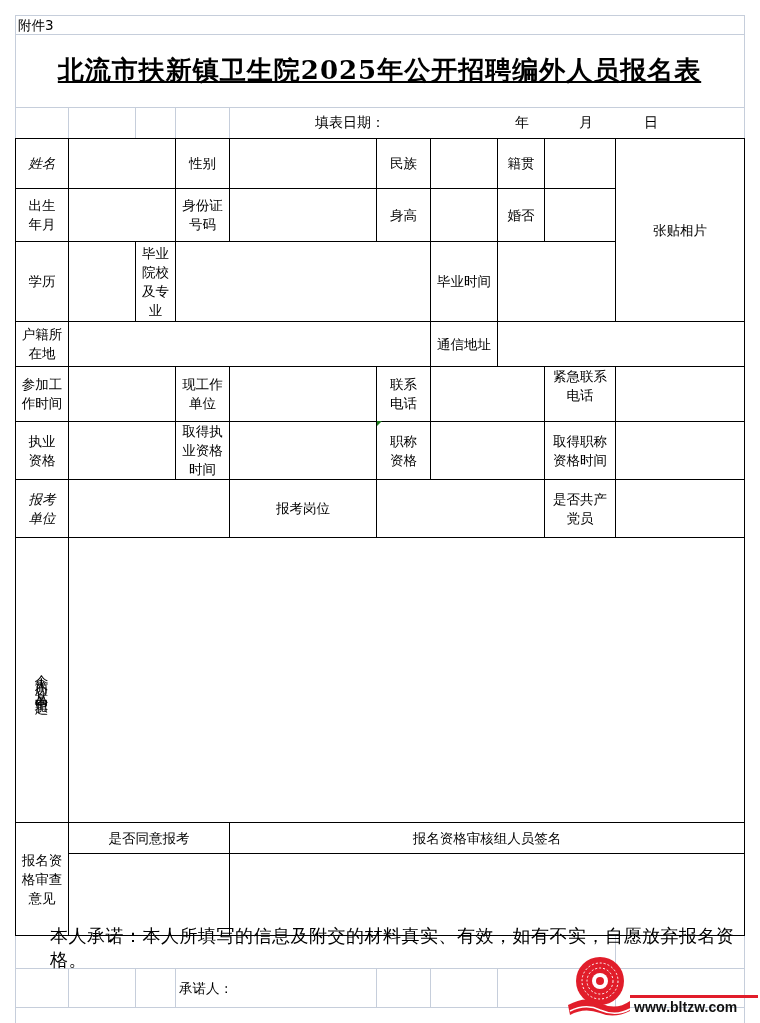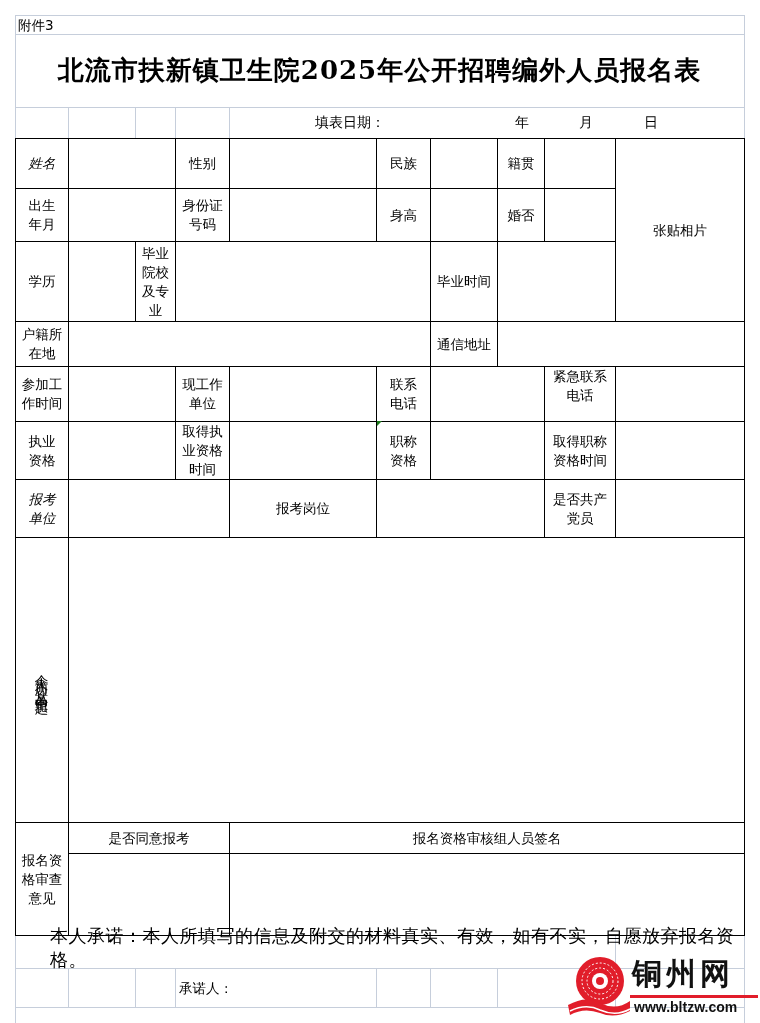--- a/index.html
+++ b/index.html
@@ -6,21 +6,21 @@
   body { width:760px; height:1023px; position:relative; overflow:hidden;
          font-family:"DejaVu Sans", "Liberation Sans", sans-serif; color:#000; }
   .g { position:absolute; background:#c6cedb; }
   .b { position:absolute; background:#000; }
   .cell { position:absolute; display:flex; align-items:center; justify-content:center;
           text-align:center; font-size:13.5px; line-height:19px; box-sizing:border-box; }
   .attach { position:absolute; left:18px; top:16px; font-size:13.5px; line-height:18px; }
   .title { position:absolute; left:15px; top:34px; width:729px; height:73px;
            display:flex; align-items:center; justify-content:center;
            font-family:"DejaVu Serif","Liberation Serif",serif; font-weight:bold;
-           font-size:26px; letter-spacing:1px; }
+           font-size:26px; letter-spacing:1px;text-decoration:underline; }
   .date-row { position:absolute; top:108px; height:30px; font-size:14px;
               display:flex; align-items:center; }
   .vert { writing-mode:vertical-rl; text-orientation:upright; letter-spacing:0; line-height:14px; font-size:13.5px; }
   .pledge { position:absolute; left:18px; top:937px; height:22px; display:flex; align-items:center;
             font-size:18px; letter-spacing:0.5px;margin-left:32px; }
   .green-mark { position:absolute; left:377px; top:421px; width:0; height:0;
                 border-top:5px solid #1e7d1e; border-right:5px solid transparent; }
   .logo { position:absolute; left:566px; top:955px; width:194px; height:66px; }
   .logo-text { position:absolute; left:66px; top:0; font-family:"DejaVu Sans","Liberation Sans",sans-serif;
                font-weight:bold; font-size:30px; letter-spacing:4px; color:#111; line-height:38px; }
@@ -185,16 +185,15 @@
 <div class="logo">
   <svg width="66" height="66" viewBox="0 0 66 66" style="position:absolute;left:0;top:0;">
     <circle cx="34" cy="26" r="24" fill="#e11d2a"></circle>
     <circle cx="34" cy="26" r="18" fill="none" stroke="#fff" stroke-width="1" stroke-dasharray="2 2"></circle>
     <circle cx="34" cy="26" r="13" fill="none" stroke="#fff" stroke-width="1" stroke-dasharray="2 2"></circle>
     <circle cx="34" cy="26" r="8" fill="#fff"></circle>
     <circle cx="34" cy="26" r="4" fill="#e11d2a"></circle>
     <path d="M2 50 Q20 40 34 48 Q50 56 64 46 L64 56 Q48 64 34 58 Q18 52 4 60 Z" fill="#e11d2a"></path>
     <path d="M4 56 Q20 48 34 55 Q50 62 64 54" fill="none" stroke="#fff" stroke-width="1.5"></path>
   </svg>
-  <div class="logo-text">铜州网</div>
   <div class="logo-line"></div>
   <div class="logo-url">www.bltzw.com</div>
 </div>
 
 </body></html>

